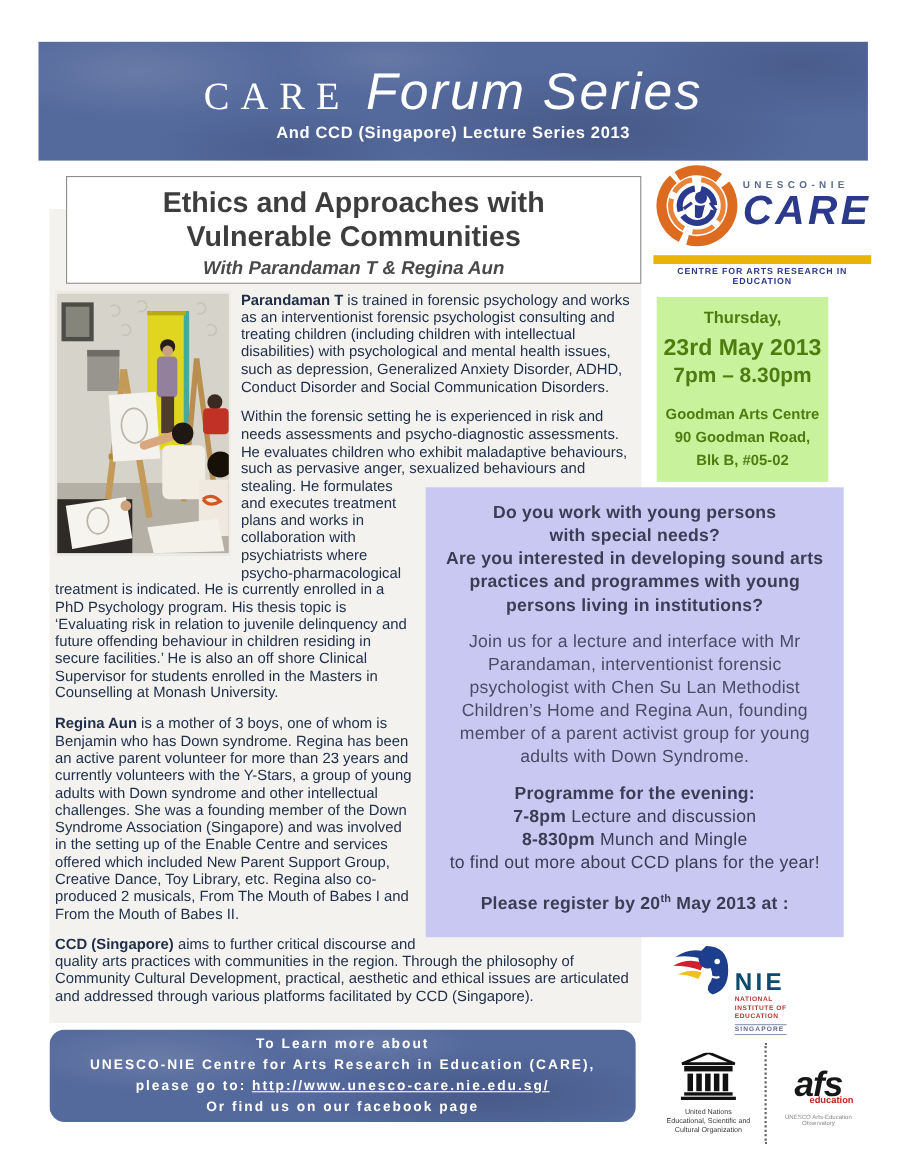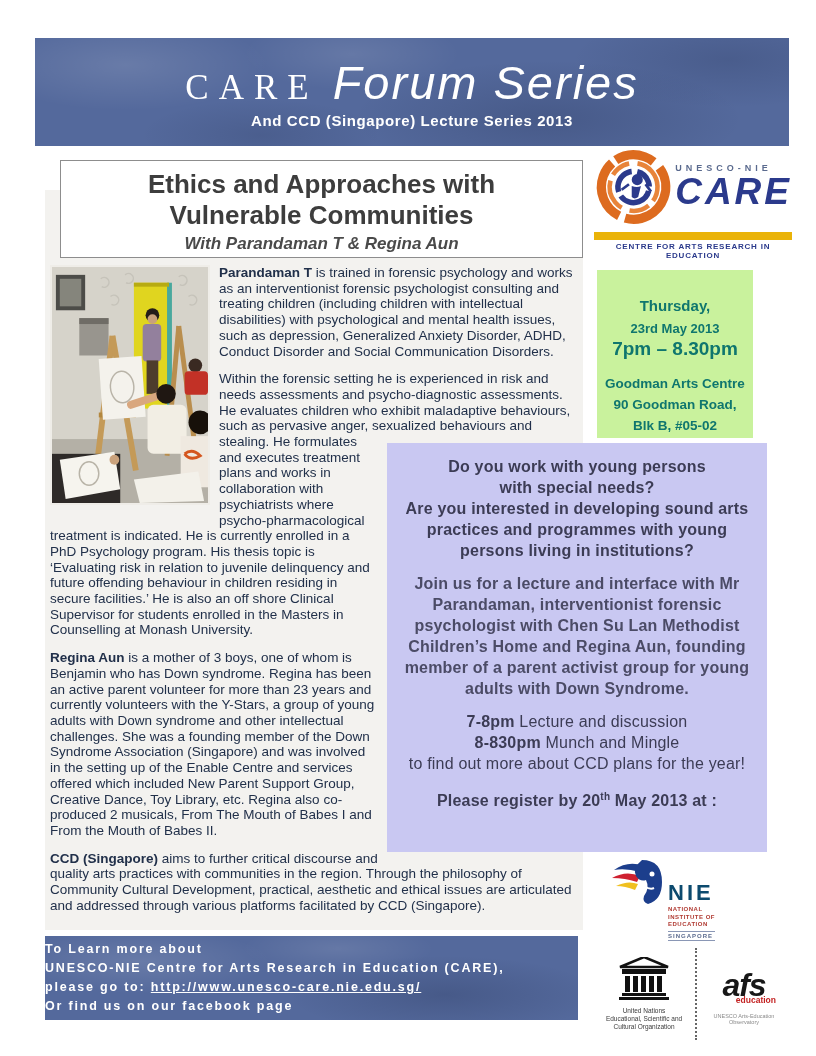--- a/index.html
+++ b/index.html
@@ -44,59 +44,59 @@
   .care-org { font-size:9px; font-weight:bold; letter-spacing:4px; color:#5a6a8e; }
   .care-name { font-size:37px; font-weight:bold; font-style:italic; color:#2b3a8c; line-height:38px; letter-spacing:3px; }
   .care-tagline {
     border-top:8px solid #eab308; margin-top:2px; padding-top:2px;
     font-size:8px; font-weight:bold; letter-spacing:0.8px; color:#2b3a8c; text-align:center;
   }
 
   
   .event-box {
     position:absolute; left:597px; top:270px; width:156px; height:168px;
-    background:#c9f29d; text-align:center; color:#0f766e; padding-top:27px;
+    background:#c9f29d; text-align:center; color:#4d7c0f; padding-top:11px;
   }
   .event-day { font-size:15px; font-weight:bold; }
-  .event-date { font-size:13px; font-weight:bold; margin-top:7px; }
+  .event-date { font-size:21px; font-weight:bold; margin-top:7px; }
   .event-time { font-size:19px; font-weight:bold; margin-top:2px; }
   .event-venue { font-size:13.5px; font-weight:bold; line-height:21px; margin-top:13px; }
 
   
   .main-text { position:absolute; left:50px; top:265px; width:717px; font-size:13.5px; line-height:15.7px; color:#21304a; }
   .main-text p { width:528px; margin:0 0 12px 0; }
   .photo {
     float:left; width:160px; height:240px; margin:0 9px 10px 0;
     background:#d6d3ca; border:2px solid #efede8;
   }
   .invite-spacer { float:right; width:0; height:178px; }
   .invite-box {
     float:right; clear:right; width:380px; height:409px; margin-left:8px; margin-bottom:8px;
     background:#c9c8f2; text-align:center; color:#3c3c55; padding:13px 11px; overflow:hidden;
     font-size:16px; line-height:21px; letter-spacing:0.2px;
   }
   .invite-q { font-weight:bold; }
   .invite-gap { height:12px; }
-  .invite-join { color:#4b4b66;font-weight:bold; }
+  .invite-join { color:#4b4b66; }
   .invite-prog-title { font-weight:bold; }
   .invite-line b { font-weight:bold; }
   .invite-register { font-weight:bold; margin-top:0; }
   .invite-link { color:#3d3dc0; text-decoration:underline; font-weight:bold; }
   sup { font-size:10px; }
 
   
   .footer {
     position:absolute; left:45px; top:936px; width:533px; height:84px;
     background:#54699c;
     background-image:
       radial-gradient(ellipse 200px 50px at 18% 30%, rgba(255,255,255,0.12), transparent 65%),
       radial-gradient(ellipse 240px 60px at 75% 70%, rgba(18,28,58,0.20), transparent 65%),
       radial-gradient(ellipse 160px 40px at 55% 15%, rgba(255,255,255,0.10), transparent 60%);
-    color:#ffffff; font-weight:bold;
-    font-size:12.5px; line-height:19px; letter-spacing:1.8px; padding-top:4px;
+    color:#ffffff; text-align:center; font-weight:bold;
+    font-size:12.5px; line-height:19px; letter-spacing:1.8px; padding-top:4px;border-radius:14px;
   }
   .footer-link { color:#ffffff; text-decoration:underline; }
 
   
   .nie-logo { position:absolute; left:608px; top:856px; width:170px; display:flex; align-items:flex-start; }
   .nie-text { margin-left:2px; margin-top:26px; }
   .nie-name { font-size:22px; font-weight:bold; letter-spacing:3px; color:#0c4a6e; line-height:22px; }
   .nie-sub { font-size:6px; font-weight:bold; letter-spacing:0.5px; color:#b03a32; line-height:7.5px; margin-top:2px; }
   .nie-sg { font-size:6px; font-weight:bold; letter-spacing:1px; color:#5a6a8e; border-top:1px solid #8a97b5; border-bottom:1px solid #8a97b5; margin-top:2px; padding:1px 0; }
   .partner-row { position:absolute; left:598px; top:948px; width:200px; display:flex; align-items:center; }
@@ -214,20 +214,21 @@
     <div class="invite-spacer"></div>
     <div class="invite-box">
       <div class="invite-q">
         <div>Do you work with young persons</div>
         <div>with special needs?</div>
       </div>
       <div class="invite-q">Are you interested in developing sound arts practices and programmes with young persons living in institutions?</div>
       <div class="invite-gap"></div>
       <div class="invite-join">Join us for a lecture and interface with Mr Parandaman, interventionist forensic psychologist with Chen Su Lan Methodist Children’s Home and Regina Aun, founding member of a parent activist group for young adults with Down Syndrome.</div>
       <div class="invite-gap"></div>
+      <div class="invite-prog-title">Programme for the evening:</div>
       <div class="invite-line"><b>7-8pm</b><span> Lecture and discussion</span></div>
       <div class="invite-line"><b>8-830pm</b><span> Munch and Mingle</span></div>
       <div class="invite-line"><b></b><span>to find out more about CCD plans for the year!</span></div>
       <div class="invite-gap"></div>
       <div class="invite-register"><span>Please register by 20</span><sup>th</sup><span> May 2013 at :</span></div>
     </div>
 
     <p><b>Parandaman T</b><span> is trained in forensic psychology and works as an interventionist forensic psychologist consulting and treating children (including children with intellectual disabilities) with psychological and mental health issues, such as depression, Generalized Anxiety Disorder, ADHD, Conduct Disorder and Social Communication Disorders.</span></p>
     <p>Within the forensic setting he is experienced in risk and needs assessments and psycho-diagnostic assessments. He evaluates children who exhibit maladaptive behaviours, such as pervasive anger, sexualized behaviours and stealing. He formulates and executes treatment plans and works in collaboration with psychiatrists where psycho-pharmacological treatment is indicated. He is currently enrolled in a PhD Psychology program. His thesis topic is ‘Evaluating risk in relation to juvenile delinquency and future offending behaviour in children residing in secure facilities.’ He is also an off shore Clinical Supervisor for students enrolled in the Masters in Counselling at Monash University.</p>
     <p><b>Regina Aun</b><span> is a mother of 3 boys, one of whom is Benjamin who has Down syndrome.  Regina has been an active parent volunteer for more than 23 years and currently volunteers with the Y-Stars, a group of young adults with Down syndrome and other intellectual challenges.  She was a founding member of the Down Syndrome Association (Singapore) and was involved in the setting up of the Enable Centre and services offered which included New Parent Support Group, Creative Dance, Toy Library, etc.  Regina also co-produced 2 musicals, From The Mouth of Babes I and From the Mouth of Babes II.</span></p>

